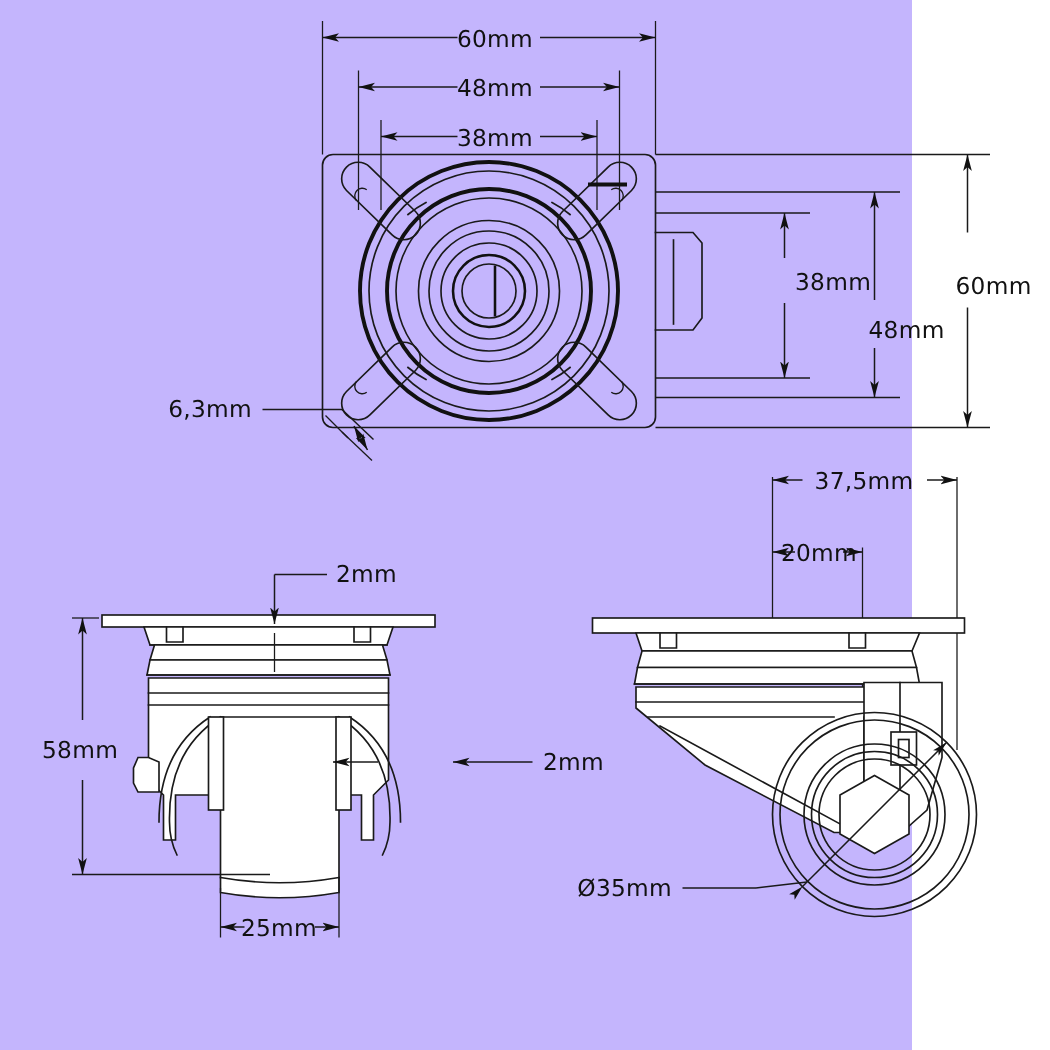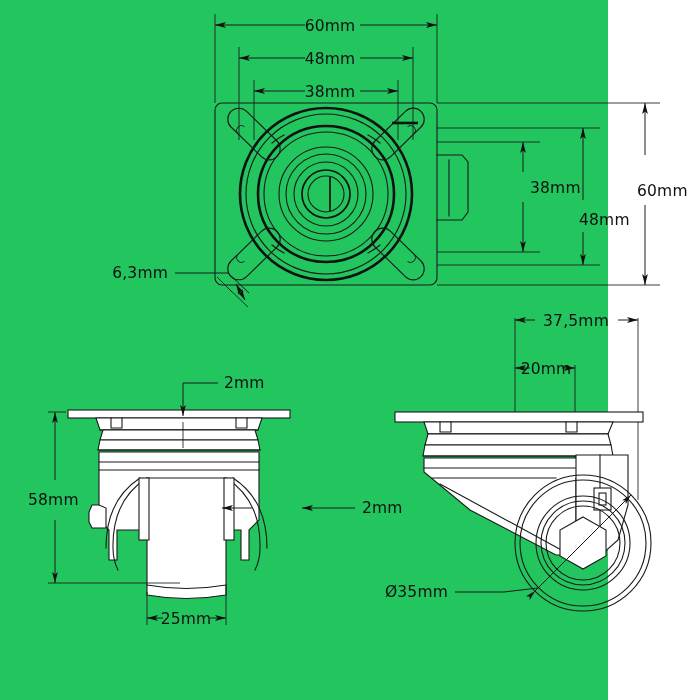--- a/index.html
+++ b/index.html
@@ -10,21 +10,21 @@
   body {
     width: 700px;
     height: 700px;
     font-family: "DejaVu Sans", sans-serif;
     overflow: hidden;
   }
   #sheet {
     position: relative;
     width: 608px;
     height: 700px;
-    background: #22c55e;
+    background: #c4b5fd;
   }
   svg.drawing {
     position: absolute;
     top: 0;
     left: 0;
     width: 700px;
     height: 700px;
     display: block;
   }
   .ln {

